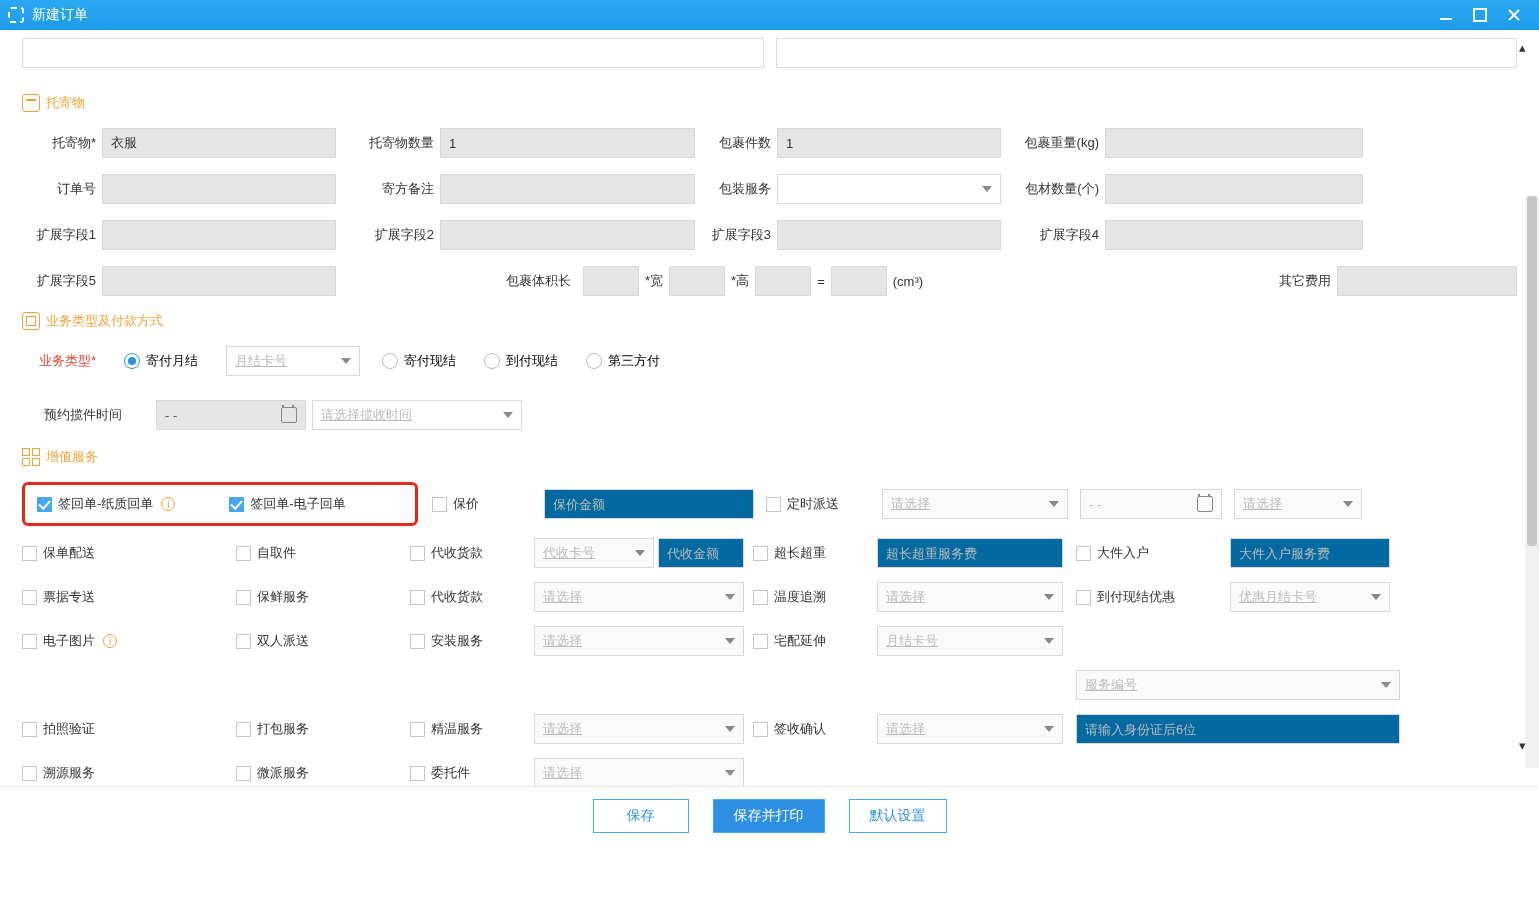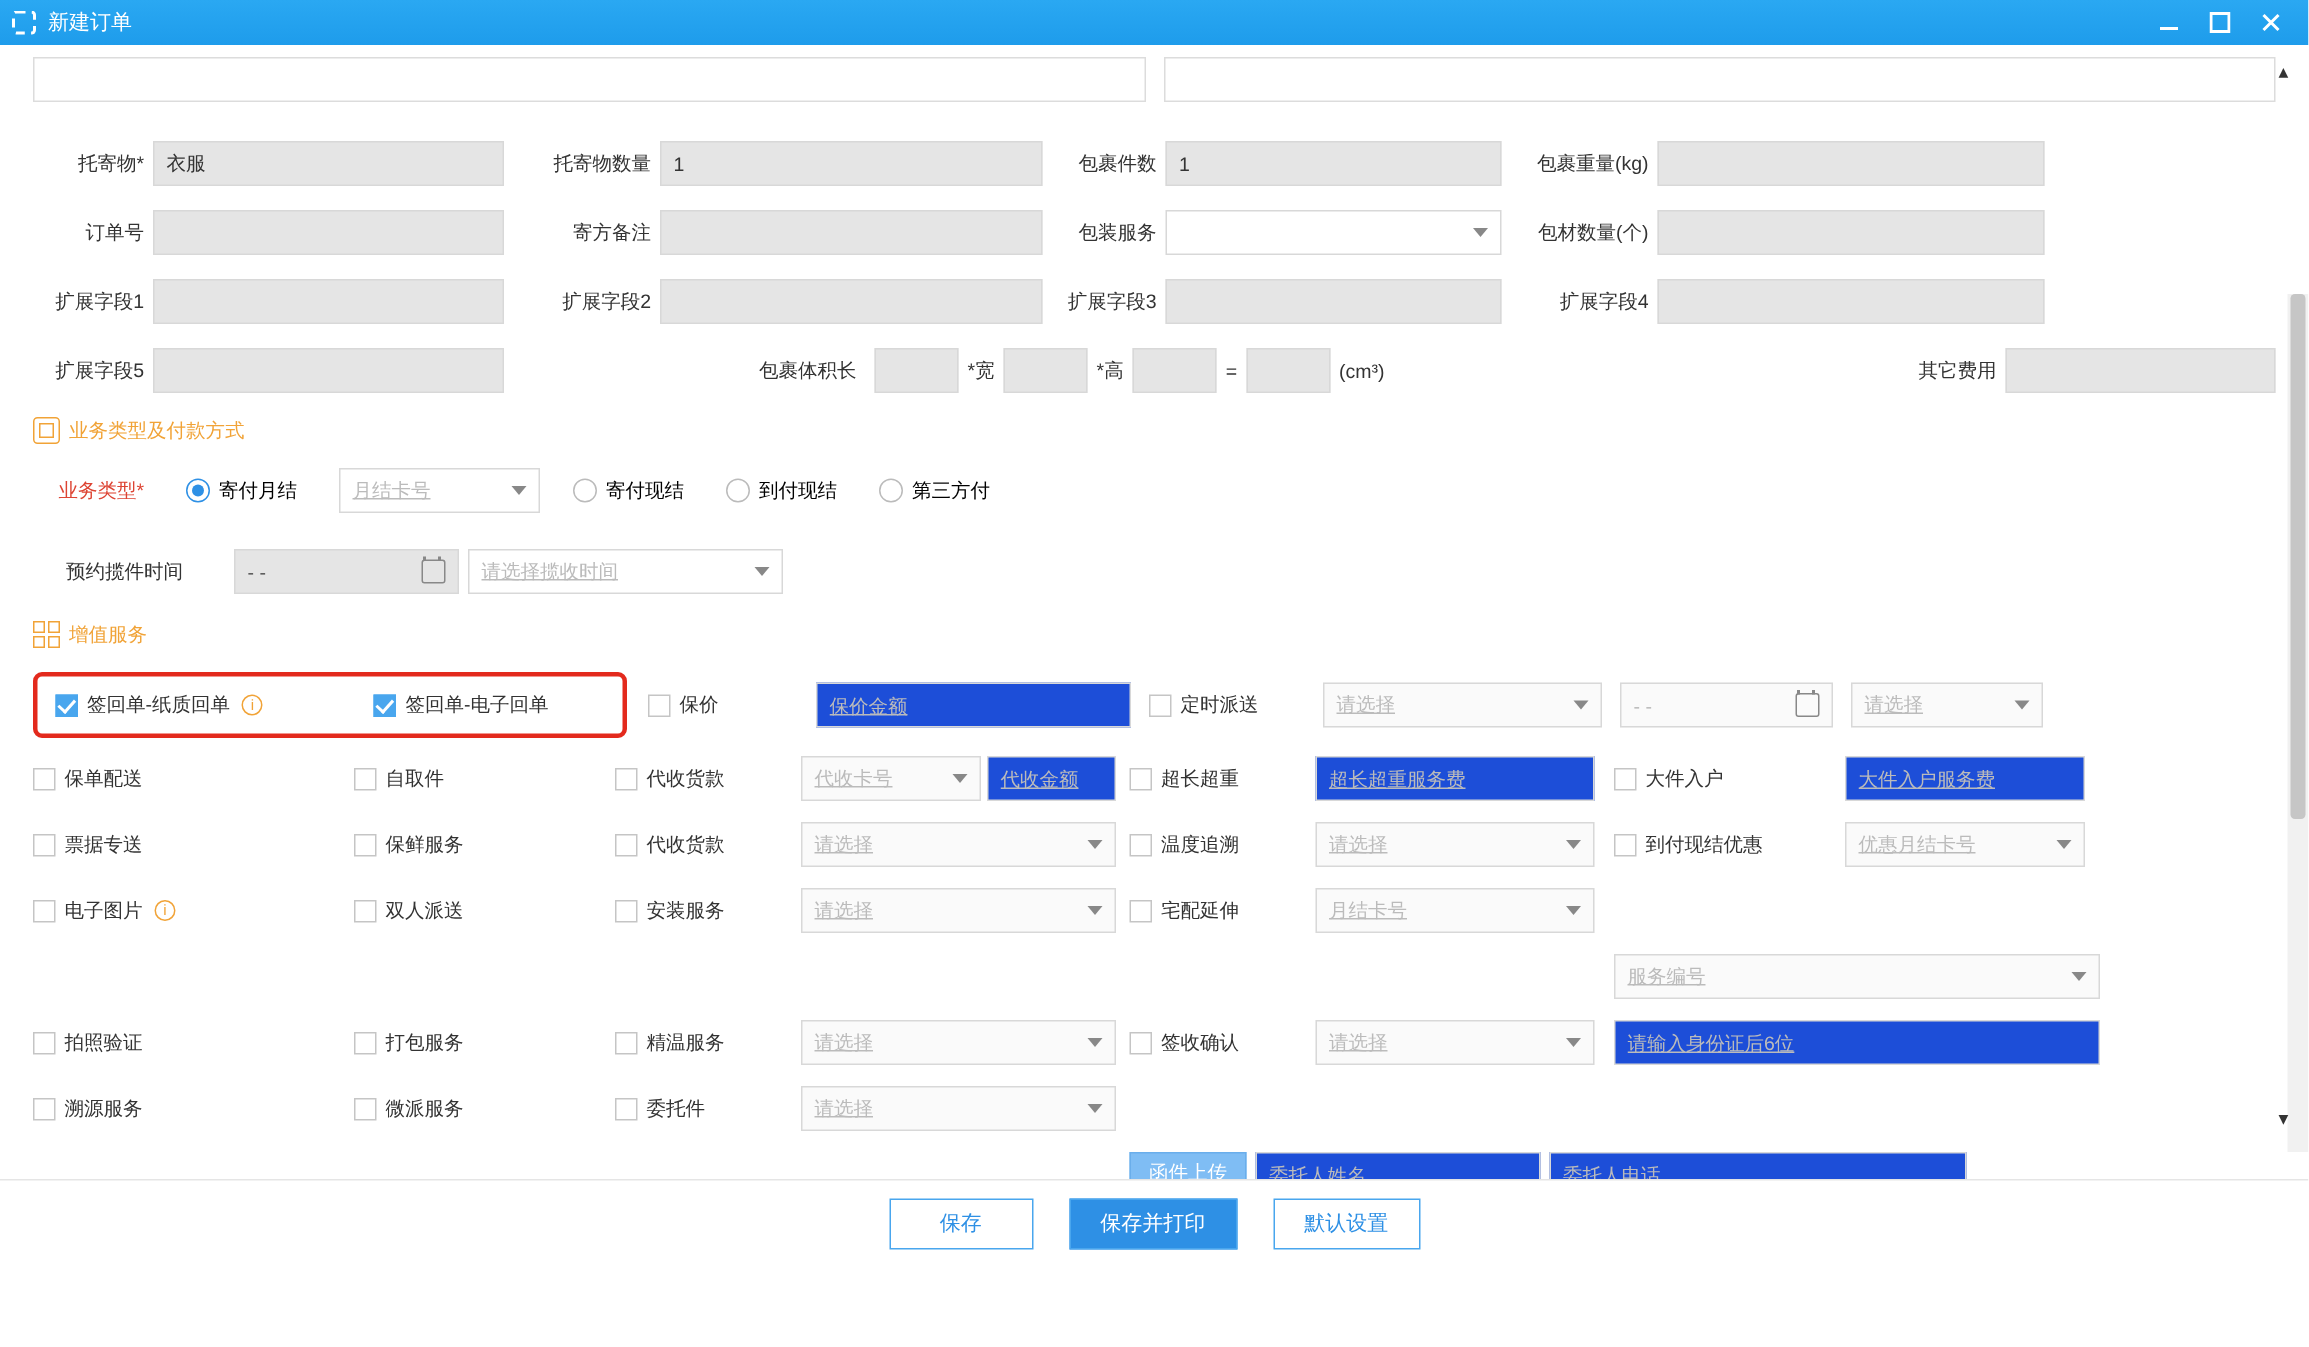--- a/index.html
+++ b/index.html
@@ -32,21 +32,21 @@
 .section-h .ico.grid { border:none; display:grid; grid-template-columns:1fr 1fr; grid-template-rows:1fr 1fr; gap:2px; }
 .section-h .ico.grid span { border:1px solid #f1a337; }
 
 
 .row { display: flex; align-items: center; margin-bottom: 16px; }
 .fld-label { text-align: right; width: 80px; padding-right: 6px; color: #333; font-size: 13px; white-space: nowrap; }
 .fld-label.req { color: #d43; }
 .label-sm { font-size: 13px; }
 input[type=text], select, .sel, .date { height: 30px; border: 1px solid #d8d8d8; padding: 0 8px; background: #e5e5e5; color: #333; font-size: 13px; }
 input[type=text]::placeholder { color: #bbb; }
-input[disabled] { background:#1d4ed8; color:#bbb;text-decoration:underline; }
+input[disabled] { background:#0369a1; color:#bbb; }
 
 .sel { position: relative; padding-right: 24px; display:flex; align-items:center; color:#333; background:#fff; }
 .sel.placeholder { color:#bbb;text-decoration:underline; }
 .sel.disabled { background:#fafafa; color:#bbb; }
 .sel::after { content:""; position:absolute; right:8px; top:50%; width:0; height:0; border-left:5px solid transparent; border-right:5px solid transparent; border-top:6px solid #888; transform:translateY(-50%); }
 
 .date { position:relative; display:flex; align-items:center; color:#555; }
 .date.placeholder{ color:#bbb; }
 .date::after { content:""; position:absolute; right:8px; top:50%; width:14px; height:14px; border:1px solid #888; border-radius:2px; transform:translateY(-50%); }
 .date::before { content:""; position:absolute; right:11px; top:calc(50% - 10px); width:8px; height:3px; border-left:2px solid #888; border-right:2px solid #888; }
@@ -114,20 +114,24 @@
 
 <div class="scroll-arrow up">▴</div>
 
 <div class="content">
 
   <div class="ghost-row">
     <div class="ghost-box"></div>
     <div class="ghost-box"></div>
   </div>
 
+  <div class="section-h">
+    <span class="ico box"></span>
+    <span>托寄物</span>
+  </div>
 
   <div class="row">
     <span class="fld-label">托寄物*</span>
     <input type="text" style="width: 234px;" value="衣服">
     <span class="fld-label" style="width:104px">托寄物数量</span>
     <input type="text" style="width: 255px;" value="1">
     <span class="fld-label" style="width:82px">包裹件数</span>
     <input type="text" style="width: 224px;" value="1">
     <span class="fld-label" style="width:104px">包裹重量(kg)</span>
     <input type="text" style="width: 258px;" value="">
@@ -218,21 +222,21 @@
     <span class="ico grid">
         <span></span>
         <span></span>
         <span></span>
         <span></span>
       </span>
     <span>增值服务</span>
   </div>
 
   <div class="row" style="gap:14px;align-items:stretch;margin-bottom:12px;">
-    <div class="highlight-red" style="display:flex;gap:74px;align-items:flex-end;width:396px">
+    <div class="highlight-red" style="display:flex;gap:54px;align-items:flex-end;width:396px">
       <div class="chk-row checked">
           <span class="c"></span>
           <span>签回单-纸质回单</span>
           <span class="info-i">i</span>
         </div>
       <div class="chk-row checked">
           <span class="c"></span>
           <span>签回单-电子回单</span>
         </div>
     </div>

